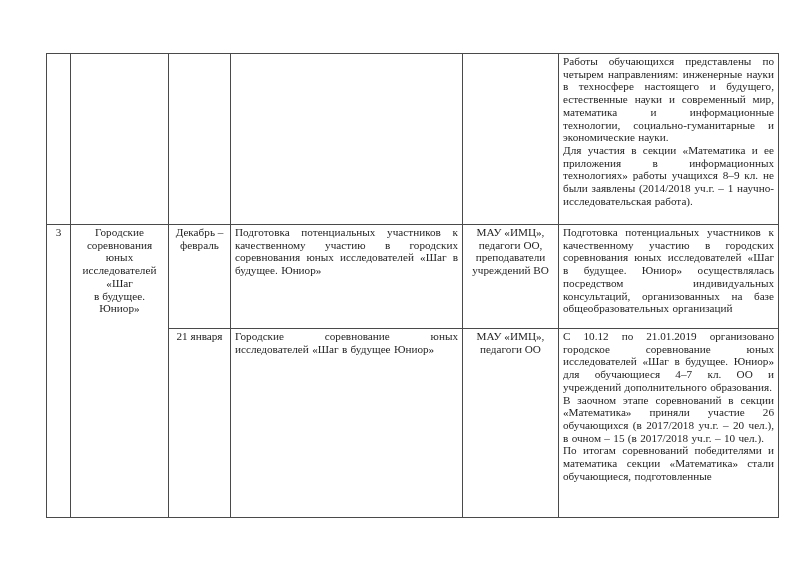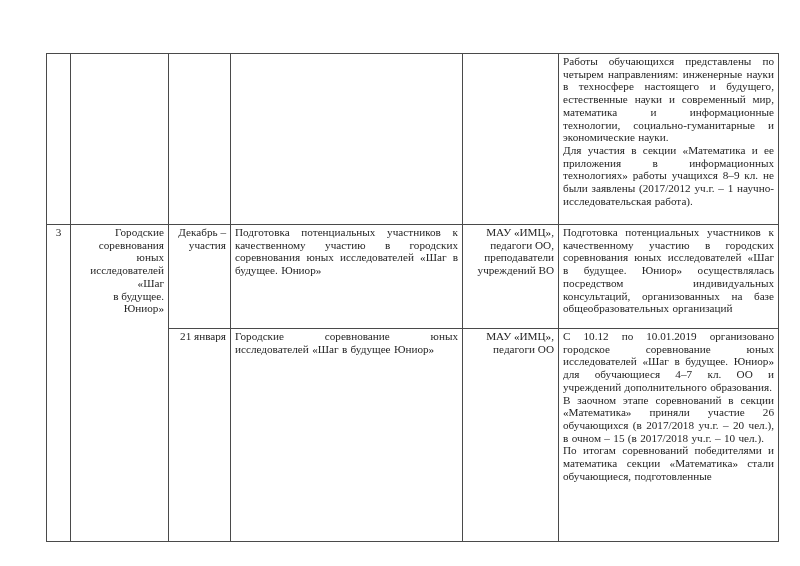--- a/index.html
+++ b/index.html
@@ -27,23 +27,23 @@
     line-height: 12.7px;
   }
   table.report td {
     border: 1px solid #4a4a4a;
     vertical-align: top;
     padding: 1px 4px 2px 4px;
     overflow: hidden;
   }
   tr.row-a { height: 171px; }
   tr.row-b { height: 104px; }
-  tr.row-c { height: 213px; }
+  tr.row-c { height: 189px; }
   .center { text-align: center; }
-  .pre { white-space: pre-line; text-align: right; }
+  .pre { white-space: pre-line; }
   .para {
     margin: 0;
     text-align: justify;
     word-spacing: 0.05em;
   }
   .cell-activity .para, .cell-results .para { text-align: justify; }
 </style>
 </head>
 <body>
 
@@ -60,55 +60,55 @@
 
     <tbody>
         <tr class="row-a">
       <td class="center"></td>
       <td class="center"></td>
       <td class="center"></td>
       <td class="cell-activity"></td>
       <td class="center"></td>
       <td class="cell-results">
         <p class="para">Работы обучающихся представлены по четырем направлениям: инженерные науки в техносфере настоящего и будущего, естественные науки и современный мир, математика и информационные технологии, социально-гуманитарные и экономические науки.</p>
-        <p class="para">Для участия в секции «Математика и ее приложения в информационных технологиях» работы учащихся 8–9 кл. не были заявлены (2017/2012 уч.г. – 1 научно-исследовательская работа).</p>
+        <p class="para">Для участия в секции «Математика и ее приложения в информационных технологиях» работы учащихся 8–9 кл. не были заявлены (2014/2018 уч.г. – 1 научно-исследовательская работа).</p>
       </td>
     </tr>
 
     <tr class="row-b">
       <td class="center" rowspan="2">3</td>
       <td class="center pre" rowspan="2">Городские
 соревнования
 юных
 исследователей
 «Шаг
 в будущее.
 Юниор»</td>
       <td class="center pre">Декабрь –
-участия</td>
+февраль</td>
       <td class="cell-activity">
         <p class="para">Подготовка потенциальных участников к качественному участию в городских соревнования юных исследователей «Шаг в будущее. Юниор»</p>
       </td>
       <td class="center pre">МАУ «ИМЦ»,
 педагоги ОО,
 преподаватели
 учреждений ВО</td>
       <td class="cell-results">
         <p class="para">Подготовка потенциальных участников к качественному участию в городских соревнования юных исследователей «Шаг в будущее. Юниор» осуществлялась посредством индивидуальных консультаций, организованных на базе общеобразовательных организаций</p>
       </td>
     </tr>
 
     <tr class="row-c">
       <td class="center pre">21 января</td>
       <td class="cell-activity">
         <p class="para">Городские соревнование юных исследователей «Шаг в будущее Юниор»</p>
       </td>
       <td class="center pre">МАУ «ИМЦ»,
 педагоги ОО</td>
       <td class="cell-results">
-        <p class="para">С 10.12 по 10.01.2019 организовано городское соревнование юных исследователей «Шаг в будущее. Юниор» для обучающиеся 4–7 кл. ОО и учреждений дополнительного образования.</p>
+        <p class="para">С 10.12 по 21.01.2019 организовано городское соревнование юных исследователей «Шаг в будущее. Юниор» для обучающиеся 4–7 кл. ОО и учреждений дополнительного образования.</p>
         <p class="para">В заочном этапе соревнований в секции «Математика» приняли участие 26 обучающихся (в 2017/2018 уч.г. – 20 чел.), в очном – 15 (в 2017/2018 уч.г. – 10 чел.).</p>
         <p class="para">По итогам соревнований победителями и математика секции «Математика» стали обучающиеся, подготовленные</p>
       </td>
     </tr>
   </tbody>
     </table>
 </div>
 
 </body></html>

